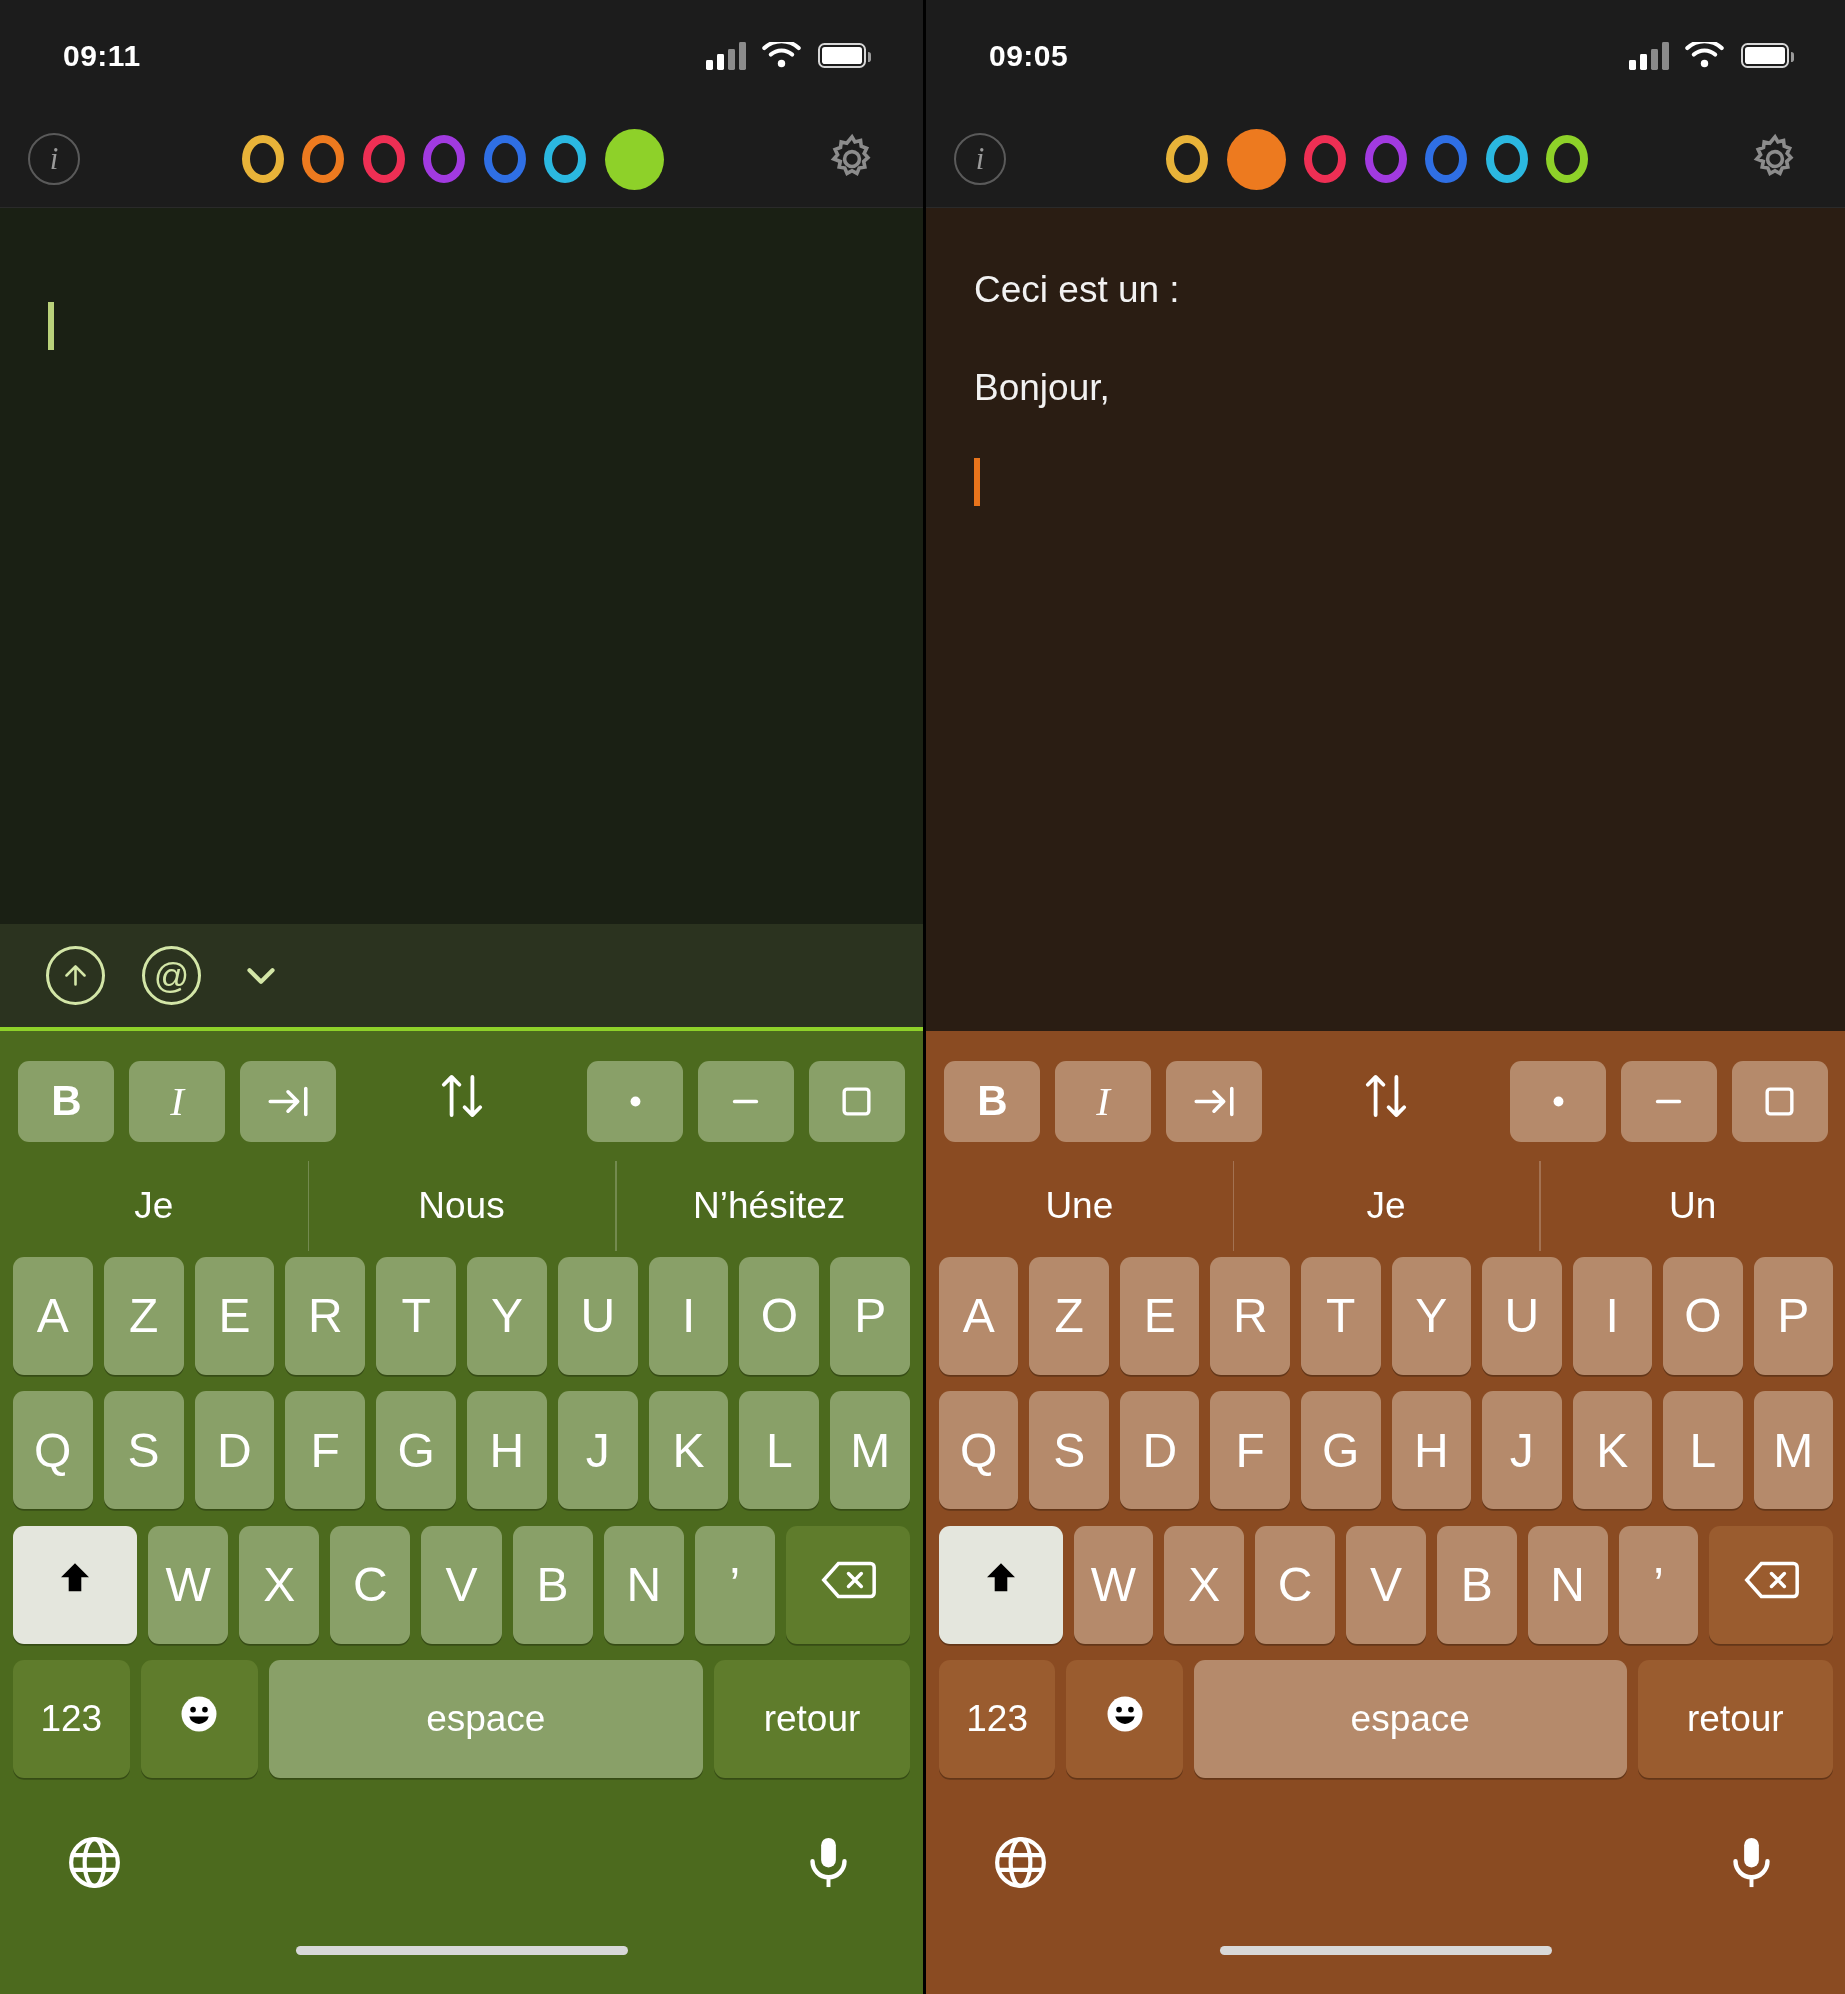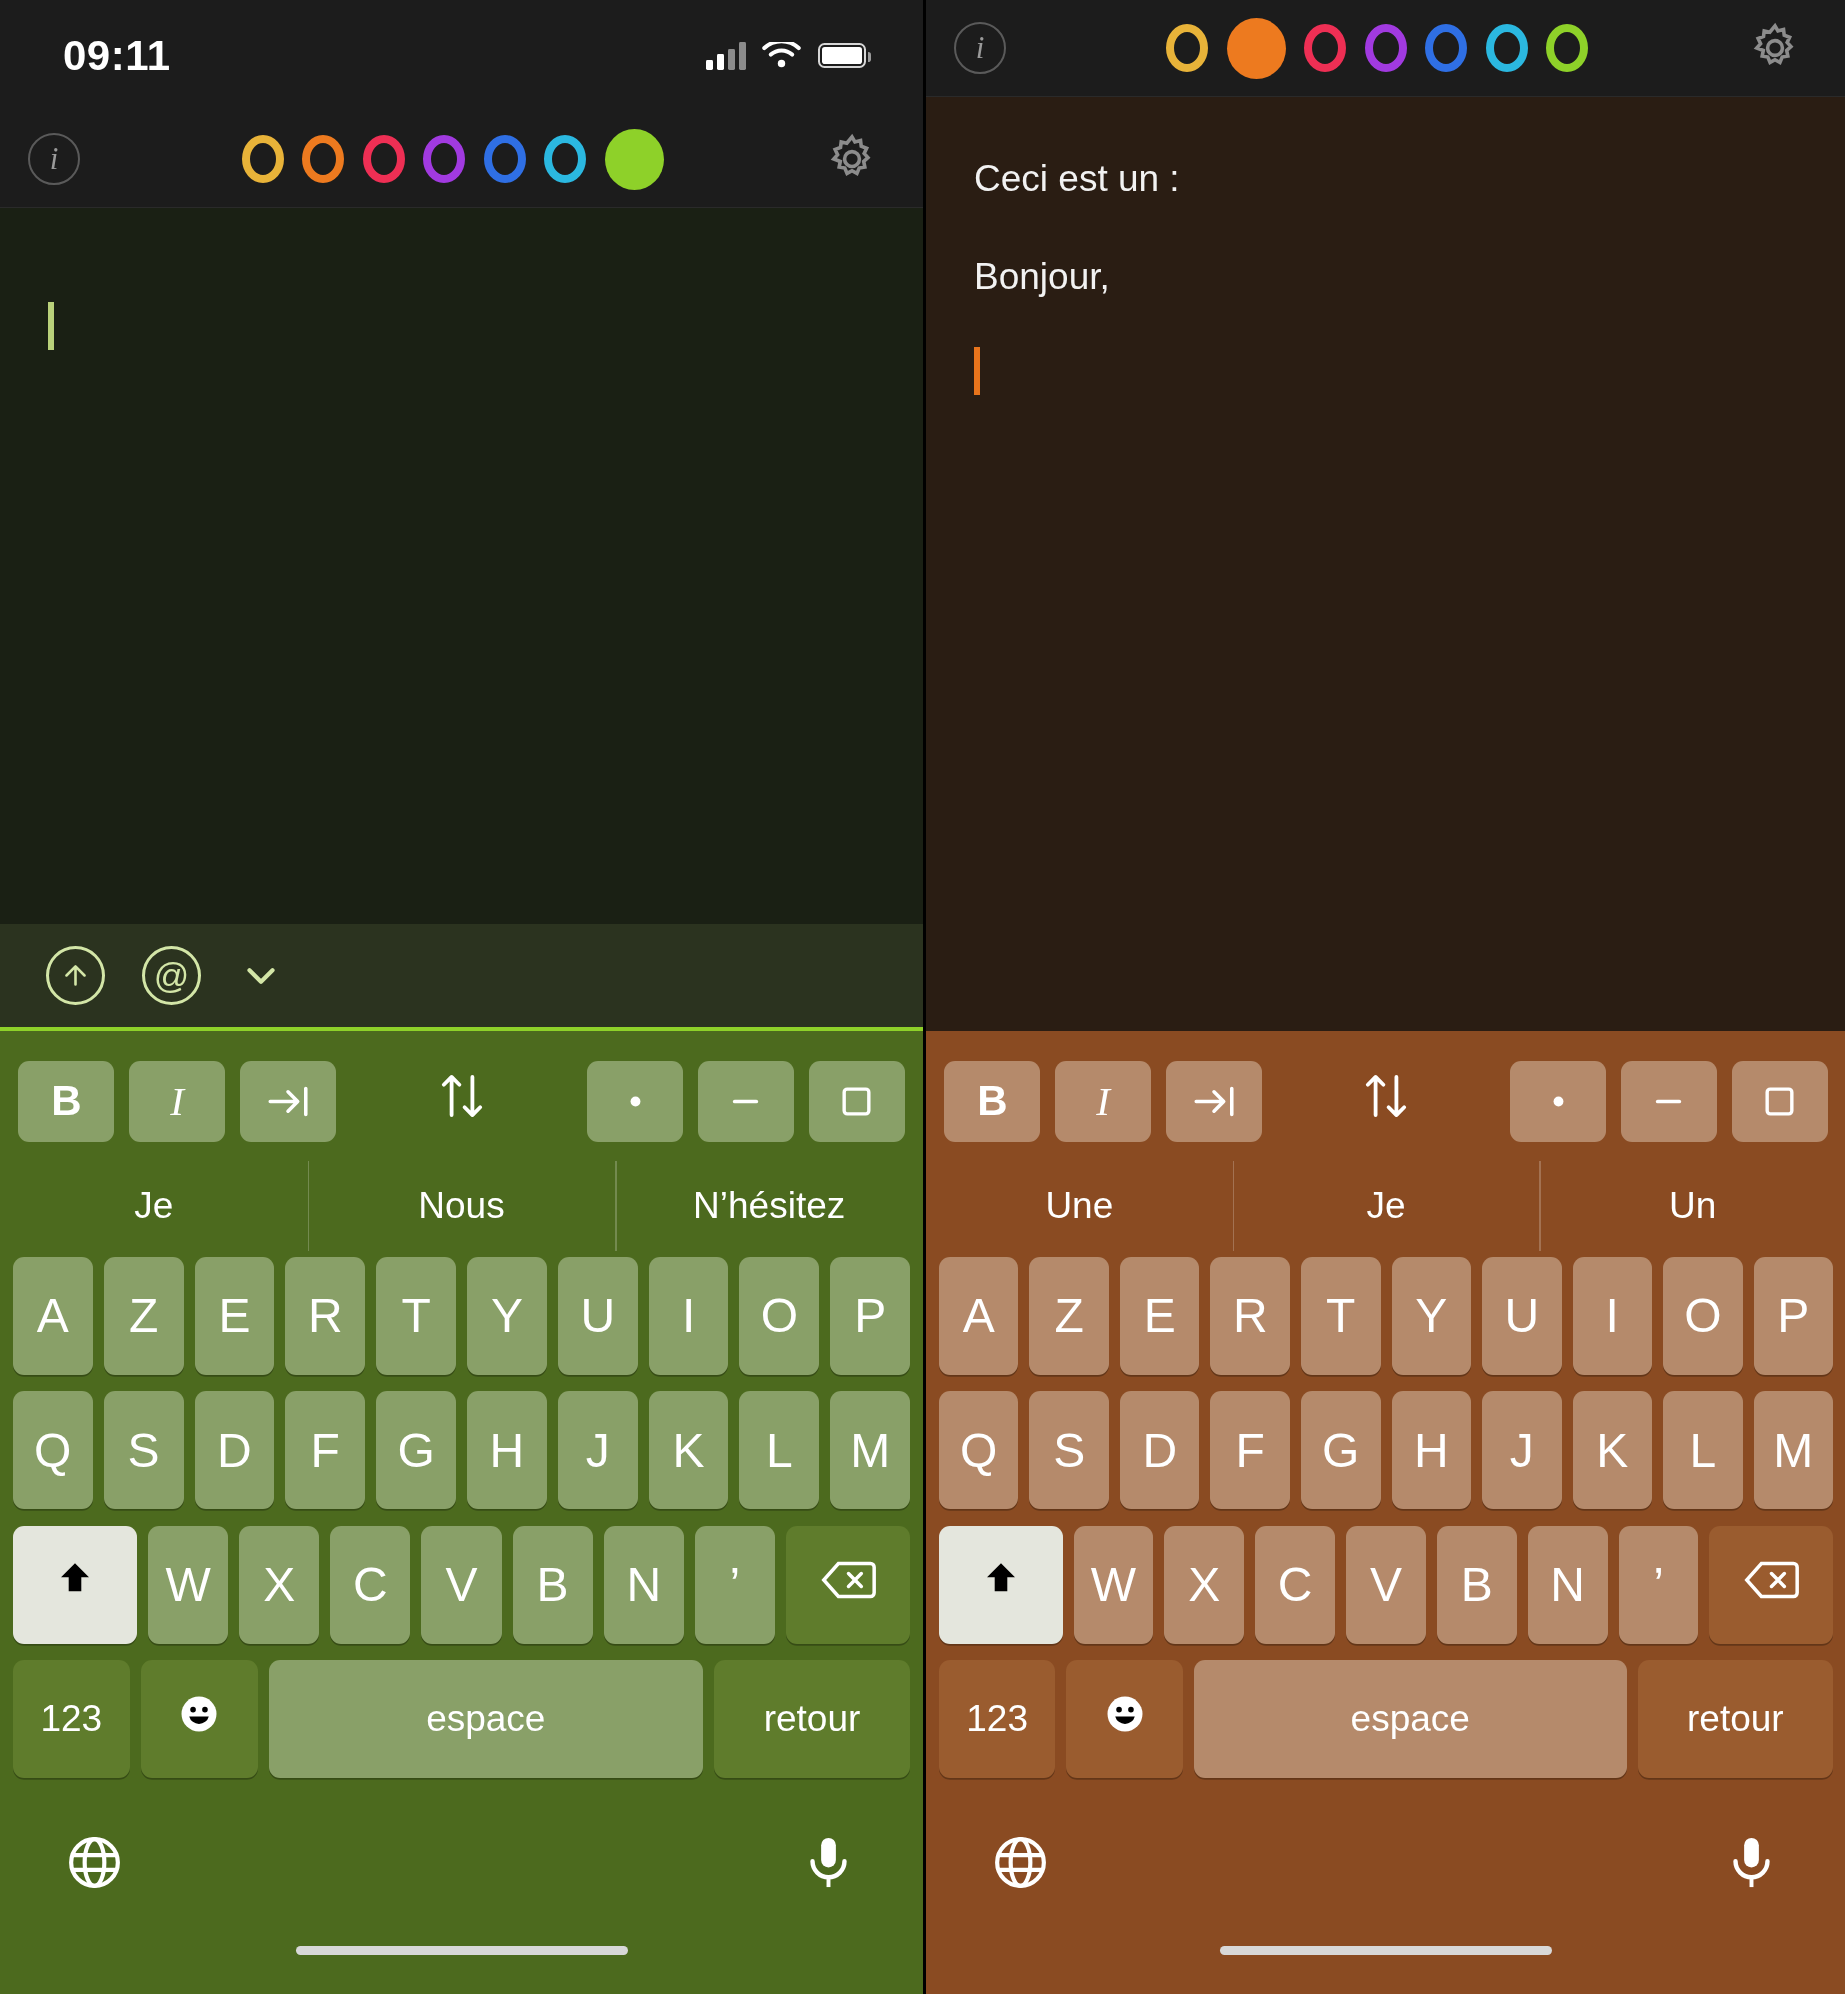--- a/index.html
+++ b/index.html
@@ -15,21 +15,21 @@
   .phone.right { width:923px; border-left:3.7px solid #000; }
 
   
   .statusbar {
     height:111px; flex:0 0 111px;
     background:#1c1c1c;
     display:flex; align-items:center; justify-content:space-between;
     padding:0 57px 0 63px;
     color:#fff;
   }
-  .clock { font-size:42px; font-weight:700; letter-spacing:0.5px; }
+  .clock { font-size:30px; font-weight:700; letter-spacing:0.5px; }
   .sysicons { display:flex; align-items:center; gap:16.6px; }
   .bars { display:flex; align-items:flex-end; gap:4.6px; height:28px; }
   .bars i { display:block; width:6.5px; background:#fff; border-radius:1.4px; }
   .bars i:nth-child(1){height:10px;} .bars i:nth-child(2){height:15.7px;}
   .bars i:nth-child(3){height:21px;background:#8b8b8b;} .bars i:nth-child(4){height:28px;background:#8b8b8b;}
   .batt { width:48px; height:25px; border:2.8px solid #d6d6d6; border-radius:6.5px; position:relative; padding:1.8px; }
   .batt span { display:block; height:100%; width:100%; background:#fff; border-radius:2.8px; }
   .batt:after { content:""; position:absolute; right:-7.4px; top:7.4px; width:3.7px; height:9.2px; background:#9a9a9a; border-radius:0 2.8px 2.8px 0; }
 
   
@@ -276,20 +276,39 @@
         </svg>
       </div>
       <div class="homebar">
           <i></i>
         </div>
     </div>
   </div>
 
   <div class="phone right">
 
+    <div class="statusbar">
+      <div class="clock">09:05</div>
+      <div class="sysicons">
+        <div class="bars">
+            <i></i>
+            <i></i>
+            <i></i>
+            <i></i>
+          </div>
+        <svg width="39" height="28" viewBox="0 0 42 30">
+          <path d="M21 27a4 4 0 100-8 4 4 0 000 8z" fill="#fff"></path>
+          <path d="M9.5 13.5a17 17 0 0123 0" stroke="#fff" stroke-width="4.4" fill="none" stroke-linecap="round"></path>
+          <path d="M2.5 6.5a27 27 0 0137 0" stroke="#fff" stroke-width="4.4" fill="none" stroke-linecap="round"></path>
+        </svg>
+        <div class="batt">
+            <span></span>
+          </div>
+      </div>
+    </div>
 
     <div class="themebar">
       <div class="circle-btn">
           <span>i</span>
         </div>
       <div class="swatches" id="sw-right">
           <div class="sw" style="border-color: rgb(232, 179, 57);"></div>
           <div class="sw filled" style="background: rgb(237, 122, 31); width: 59px; height: 61px;"></div>
           <div class="sw" style="border-color: rgb(238, 47, 84);"></div>
           <div class="sw" style="border-color: rgb(161, 58, 224);"></div>

